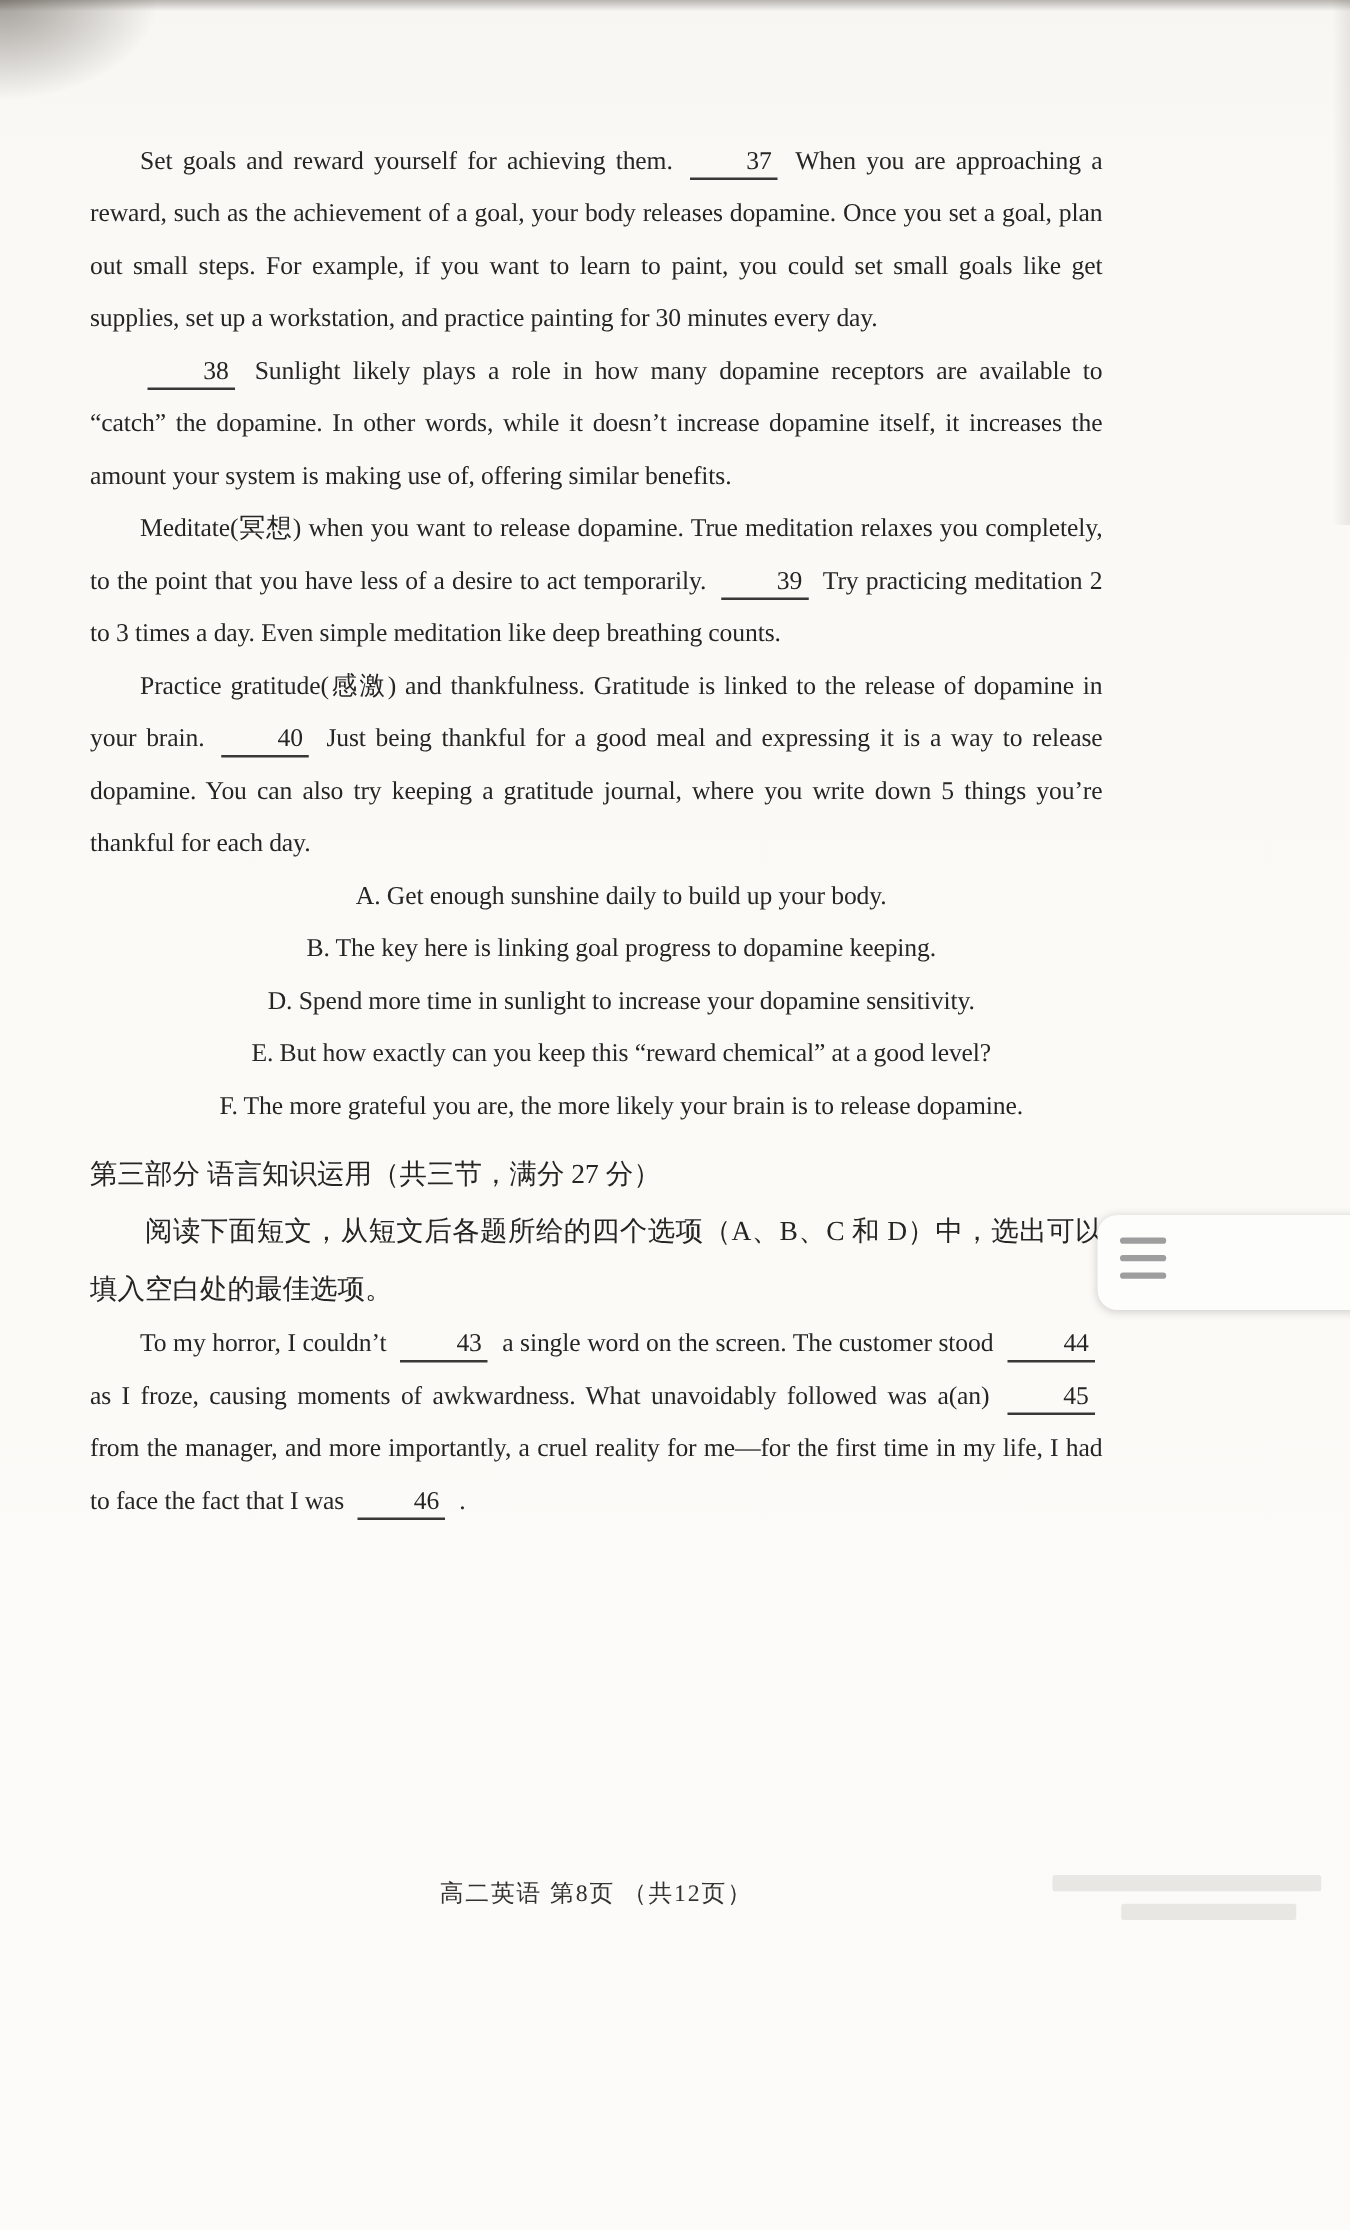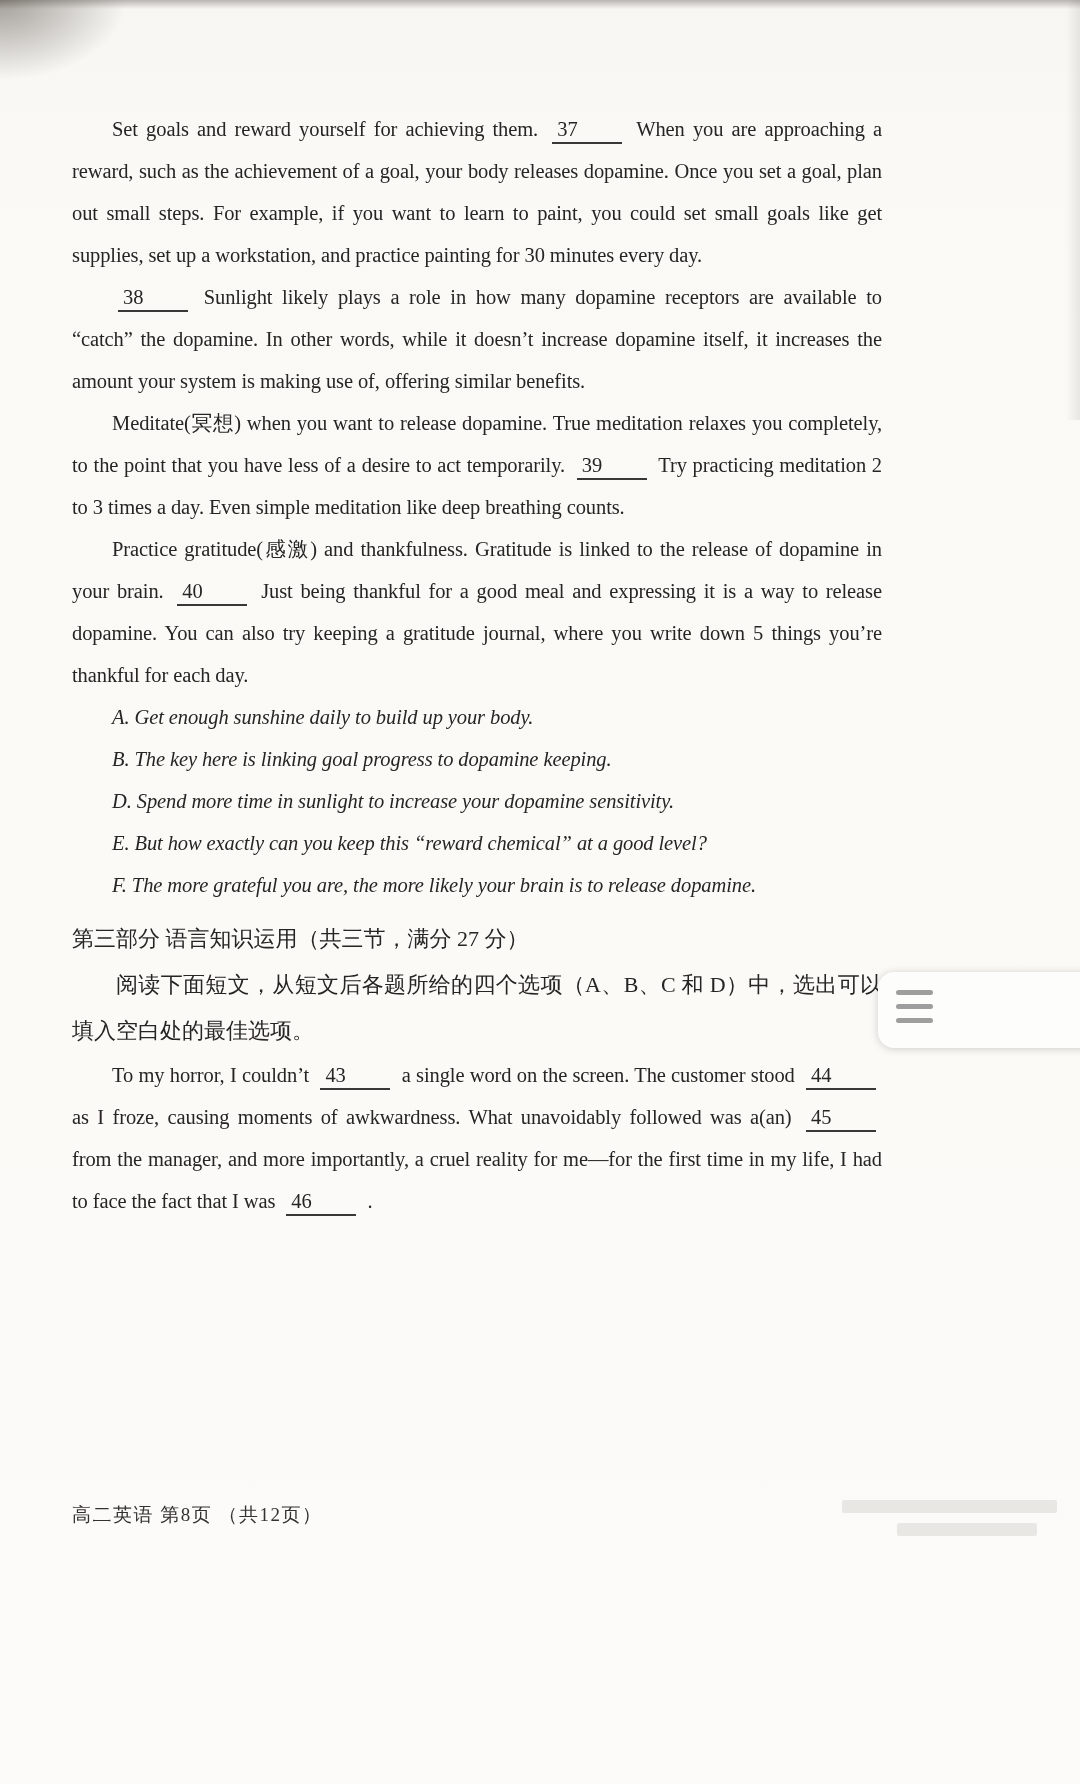--- a/index.html
+++ b/index.html
@@ -30,36 +30,36 @@
   }
   .content {
     position: absolute; left: 72px; top: 108px; width: 810px;
   }
   p, h2, h3 { margin: 0; font-weight: normal; }
   .eng {
     font-size: 20.5px; line-height: 42px;
     text-align: justify; letter-spacing: -0.1px;
   }
   .indent { text-indent: 40px; }
-  .option { text-align: left; padding-left: 40px; text-indent: 0; font-style: italic; }
+  .option { text-align: center; padding-left: 40px; text-indent: 0; }
   .blank {
     display: inline-block;
     min-width: 70px;
     padding: 0 5px; margin: 0 6px;
-    text-align: left; text-indent: 0;
+    text-align: right; text-indent: 0;
     line-height: 26px;
     border-bottom: 2px solid #3a3836;
   }
   .cn { font-size: 22px; line-height: 46px; }
   .cn-head { margin-top: 10px; }
   .cn-indent { text-indent: 44px; }
   .just { text-align: justify; }
   .footer {
     position: absolute; left: 72px; top: 1502px; width: 810px;
-    text-align: left; font-size: 19px; color: #34322f;
+    text-align: center; font-size: 19px; color: #34322f;
     letter-spacing: 1.5px;
   }
   .menu-handle {
     position: absolute; left: 878px; top: 972px;
     width: 230px; height: 76px;
     background: #fdfdfc;
     border-radius: 16px;
     box-shadow: 0 1px 8px rgba(0,0,0,0.18);
     padding: 18px 0 0 18px;
   }

